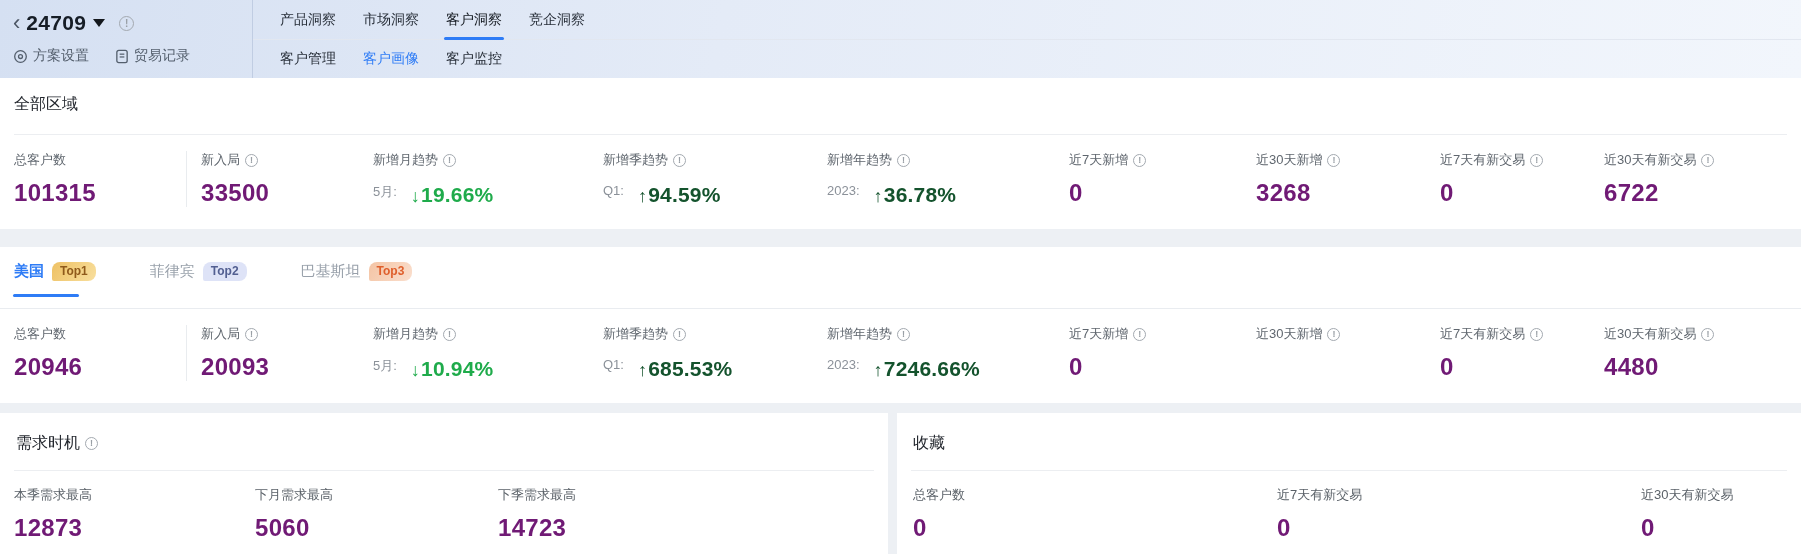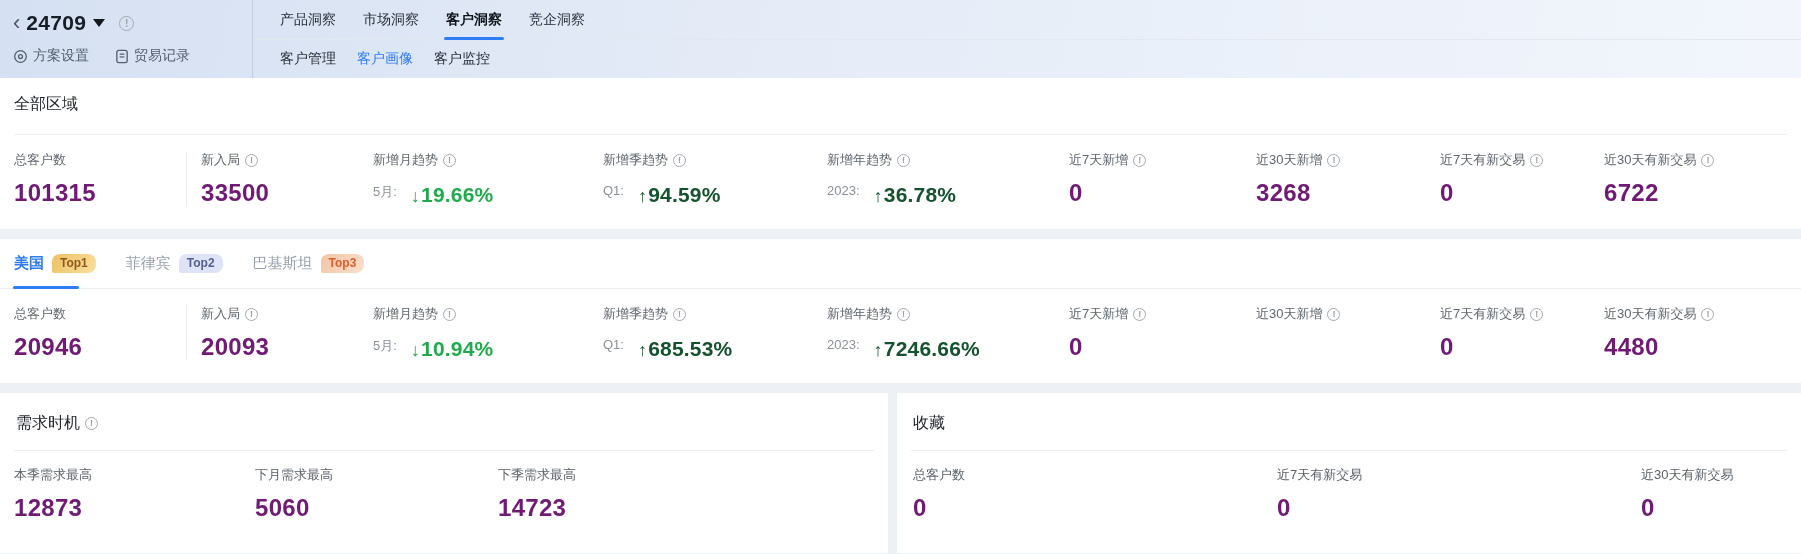--- a/index.html
+++ b/index.html
@@ -42,26 +42,26 @@
   
   .topnav { flex:1 1 auto; display:flex; flex-direction:column; }
   .nav-row1 {
     height:40px; display:flex; align-items:stretch; gap:27px;
     padding-left:27px; border-bottom:1px solid #e2e7f0;
   }
   .nav-tab {
     display:flex; align-items:center; font-size:14px; color:#272e38;
     position:relative; cursor:pointer;
   }
-  .nav-tab.active { font-weight:700; color:#10151c; }
+  .nav-tab.active { font-weight:400; color:#10151c; }
   .nav-tab.active::after {
     content:""; position:absolute; left:-2px; right:-2px; bottom:-1px;
     height:3px; background:#2e7cf6; border-radius:2px;
   }
-  .nav-row2 { height:37px; display:flex; align-items:center; gap:21px; padding-left:27px; }
+  .nav-row2 { height:37px; display:flex; align-items:center; gap:27px; padding-left:27px; }
   .sub-tab { font-size:14px; color:#272e38; cursor:pointer; }
   .sub-tab.active { color:#2e7cf6; }
   
   .card { background:#fff; }
   .sec-title {
     font-size:16px; font-weight:500; color:#23272e;
     padding:16px 14px 19px; display:flex; align-items:center; gap:5px;
   }
   .sec-divider { height:1px; background:#eceef1; margin:0 14px 0 14px; }
   
@@ -76,22 +76,23 @@
   .stat-value { margin-top:10px; font-size:24px; font-weight:700; color:#701a75; letter-spacing:.3px; }
   .stat-trend { margin-top:14px; display:flex; align-items:flex-start; gap:14px; white-space:nowrap; }
   .trend-prefix { font-size:13px; color:#8b9199; }
   .trend-val { font-size:21px; font-weight:700; letter-spacing:.2px; }
   .trend-val.down { color:#1fAB4b; color:#1fab4b; }
   .trend-val.up { color:#14532d; }
   .trend-arrow { font-size:18px; margin-right:1px; }
   .gap { height:10px; }
   
   .tabs-row {
-    display:flex; gap:30px; padding:15px 14px 0;
+    display:flex; gap:54px; padding:15px 14px 12px;
     border-bottom:1px solid #e9ecf0;
+    margin-top:8px;
   }
   .ctab { display:flex; align-items:center; gap:8px; padding-bottom:15px; position:relative; cursor:pointer; }
   .ctab-label { font-size:15px; color:#99a1ab; }
   .ctab.active .ctab-label { color:#2e7cf6; font-weight:600; }
   .ctab.active::after {
     content:""; position:absolute; left:-1px; bottom:-1px; width:66px; height:3px;
     background:#2e7cf6; border-radius:2px;
   }
   .badge {
     font-size:12px; font-weight:700; padding:2px 8px 3px;

